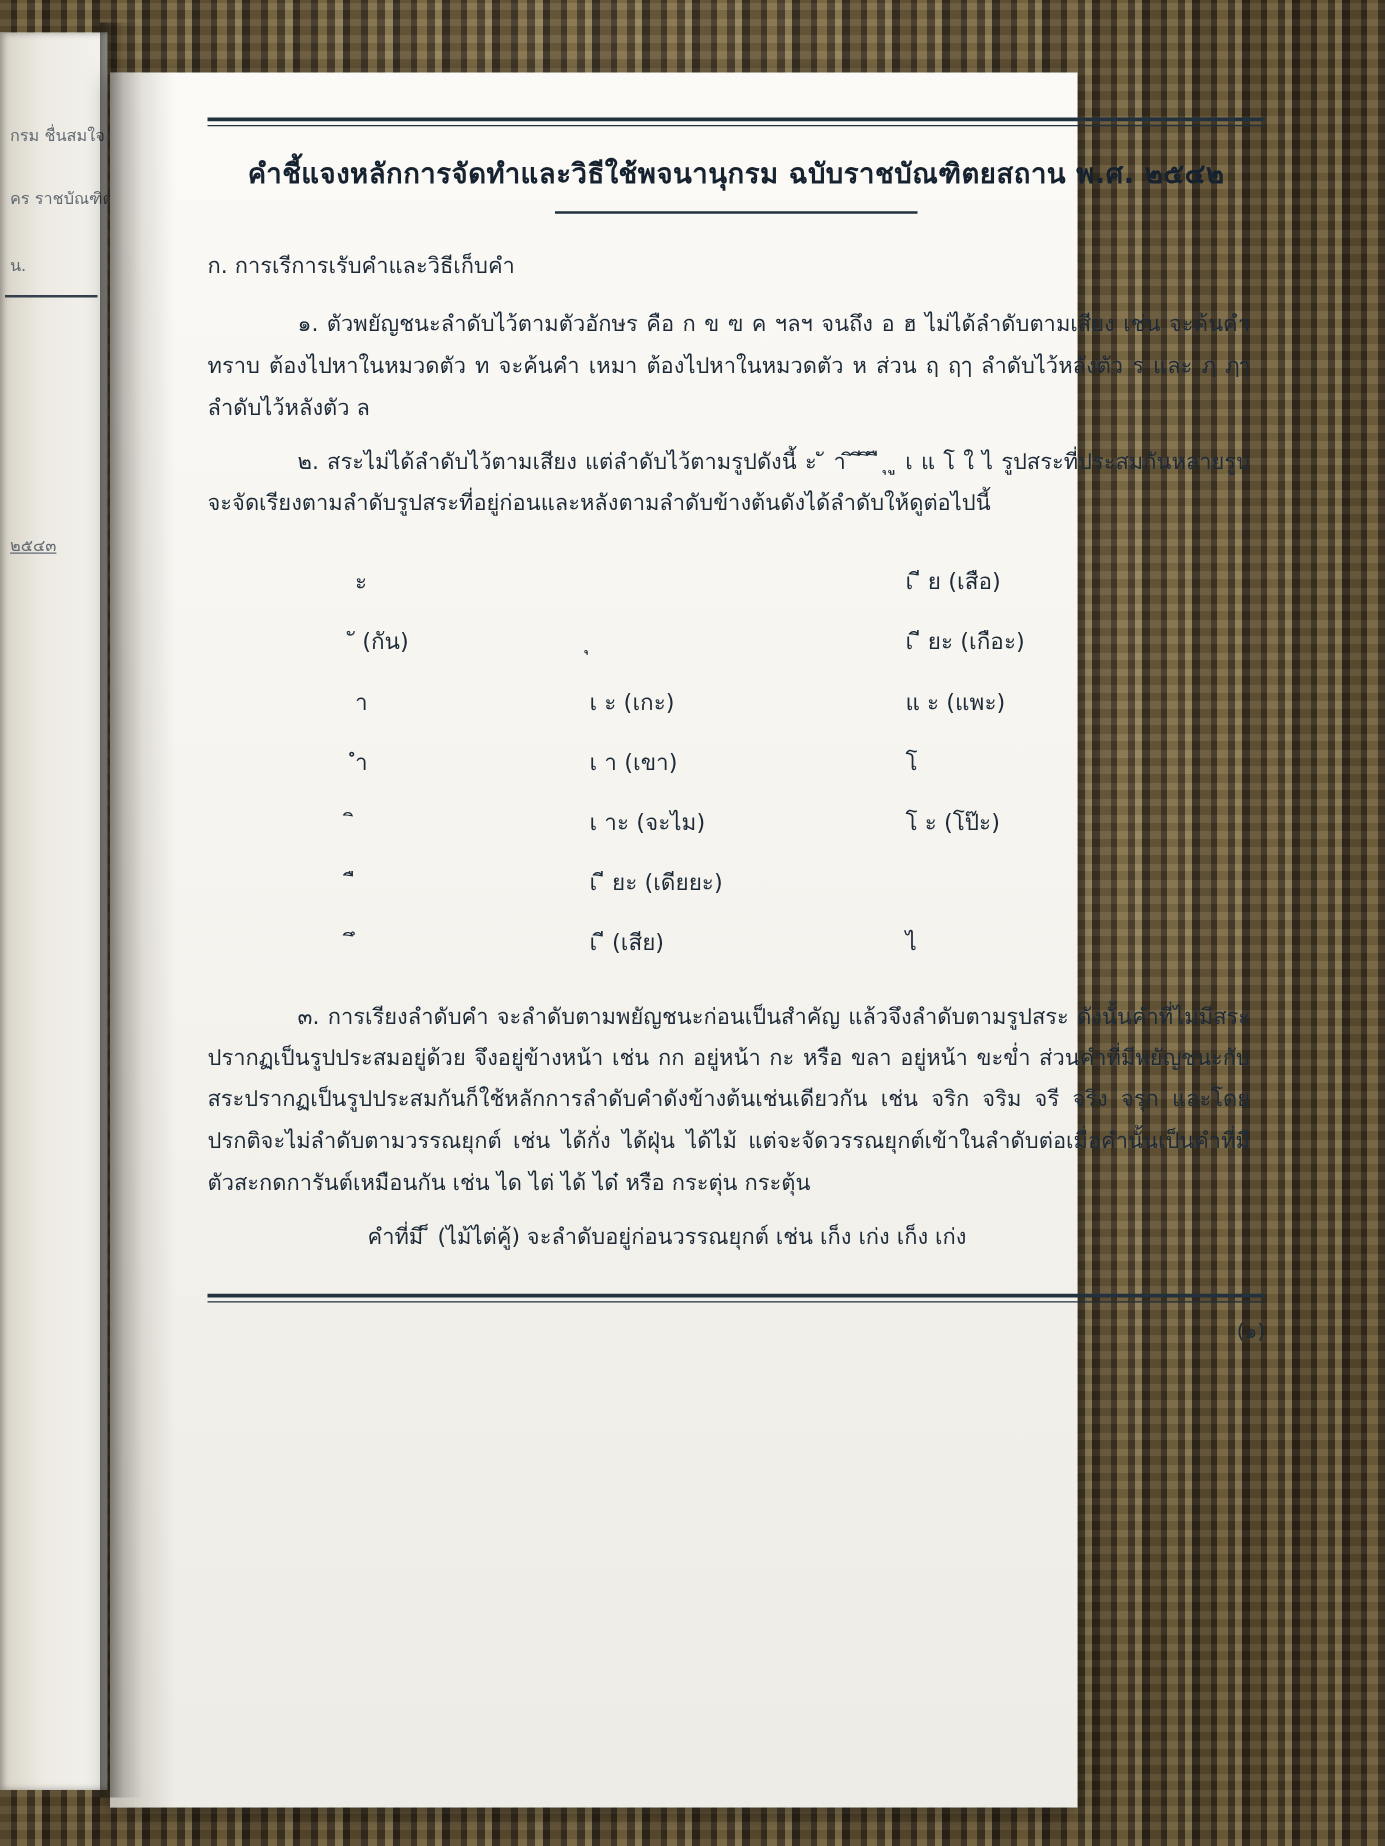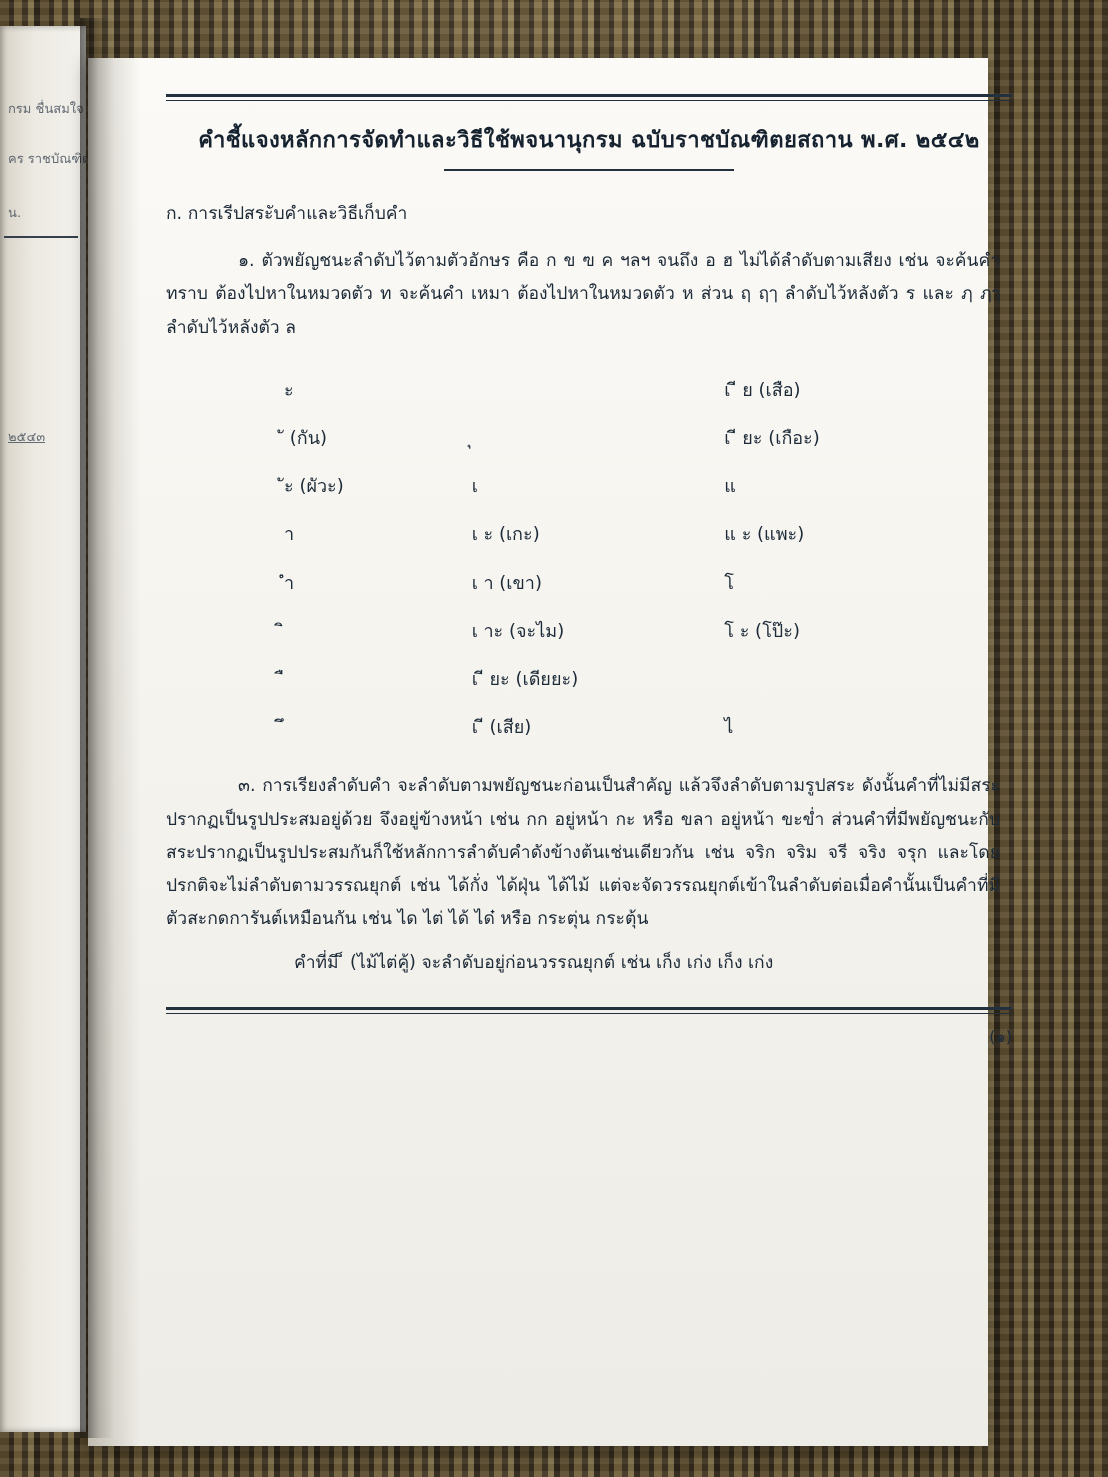--- a/index.html
+++ b/index.html
@@ -76,21 +76,21 @@
     background: linear-gradient(90deg, rgba(0,0,0,0.55), rgba(0,0,0,0.12) 55%, rgba(0,0,0,0));
     pointer-events: none;
     z-index: 4;
   }
 
   
   .page {
     position: absolute;
     left: 88px;
     top: 58px;
-    width: 900px;
+    width: 774px;
     height: 1388px;
     background: #fbfaf6;
     box-shadow: 0 4px 18px rgba(0,0,0,0.45);
   }
   .page::before {
     content: "";
     position: absolute;
     inset: 0;
     background: linear-gradient(90deg, rgba(90,80,60,0.30) 0px, rgba(255,255,255,0) 52px),
                 linear-gradient(0deg, rgba(120,110,90,0.10), rgba(255,255,255,0));
@@ -201,43 +201,39 @@
 
 <div class="page">
   <div class="content">
 
     <div class="rule-top"></div>
 
     <h1 class="title">คำชี้แจงหลักการจัดทำและวิธีใช้พจนานุกรม  ฉบับราชบัณฑิตยสถาน พ.ศ. ๒๕๔๒</h1>
 
     <div class="rule-under-title"></div>
 
-    <div class="section-head">ก. การเรีปสระับคำและวิธีเก็บคำ</div>
+    <div class="section-head">ก. การเรีการเรับคำและวิธีเก็บคำ</div>
 
     <p class="para"><span class="indent"></span><span>๑.  ตัวพยัญชนะลำดับไว้ตามตัวอักษร คือ ก ข ฃ ค ฯลฯ จนถึง อ ฮ ไม่ได้ลำดับตามเสียง เช่น จะค้นคำ ทราบ ต้องไปหาในหมวดตัว ท จะค้นคำ เหมา ต้องไปหาในหมวดตัว ห ส่วน ฤ ฤๅ ลำดับไว้หลังตัว ร และ ฦ ฦๅ ลำดับไว้หลังตัว ล</span></p>
 
+    <p class="para"><span class="indent"></span><span>๒.  สระไม่ได้ลำดับไว้ตามเสียง แต่ลำดับไว้ตามรูปดังนี้ ะ  ั  า  ิ  ี  ึ  ื  ุ  ู  เ แ โ ใ ไ  รูปสระที่ประสมกันหลายรูปจะจัดเรียงตามลำดับรูปสระที่อยู่ก่อนและหลังตามลำดับข้างต้นดังได้ลำดับให้ดูต่อไปนี้</span></p>
 
     <table class="vowel-table">
       <tbody>
         <tr>
           <td class="c1">ะ</td>
           <td class="c2"></td>
           <td class="c3">เ ี ย (เสือ)</td>
         </tr>
         <tr>
           <td class="c1">ั (กัน)</td>
           <td class="c2">ุ</td>
           <td class="c3">เ ี ยะ (เกือะ)</td>
         </tr>
         <tr>
-          <td class="c1">ัะ (ผัวะ)</td>
-          <td class="c2">เ</td>
-          <td class="c3">แ</td>
-        </tr>
-        <tr>
           <td class="c1">า</td>
           <td class="c2">เ ะ (เกะ)</td>
           <td class="c3">แ ะ (แพะ)</td>
         </tr>
         <tr>
           <td class="c1">ำ</td>
           <td class="c2">เ า (เขา)</td>
           <td class="c3">โ</td>
         </tr>
         <tr>

